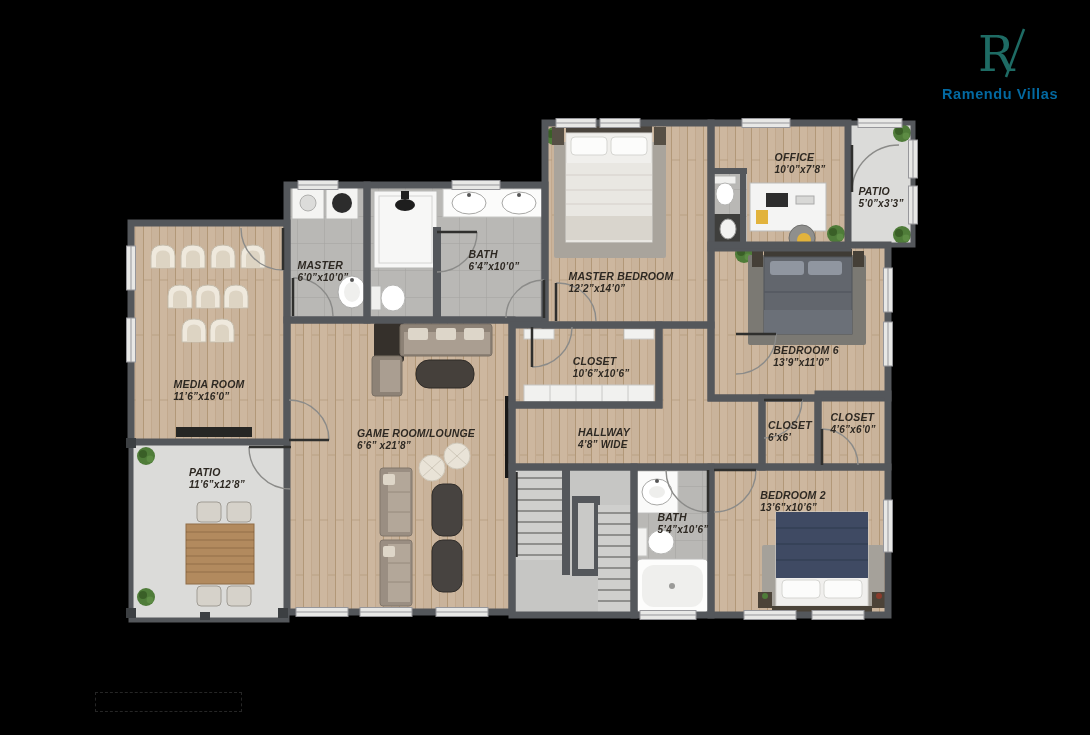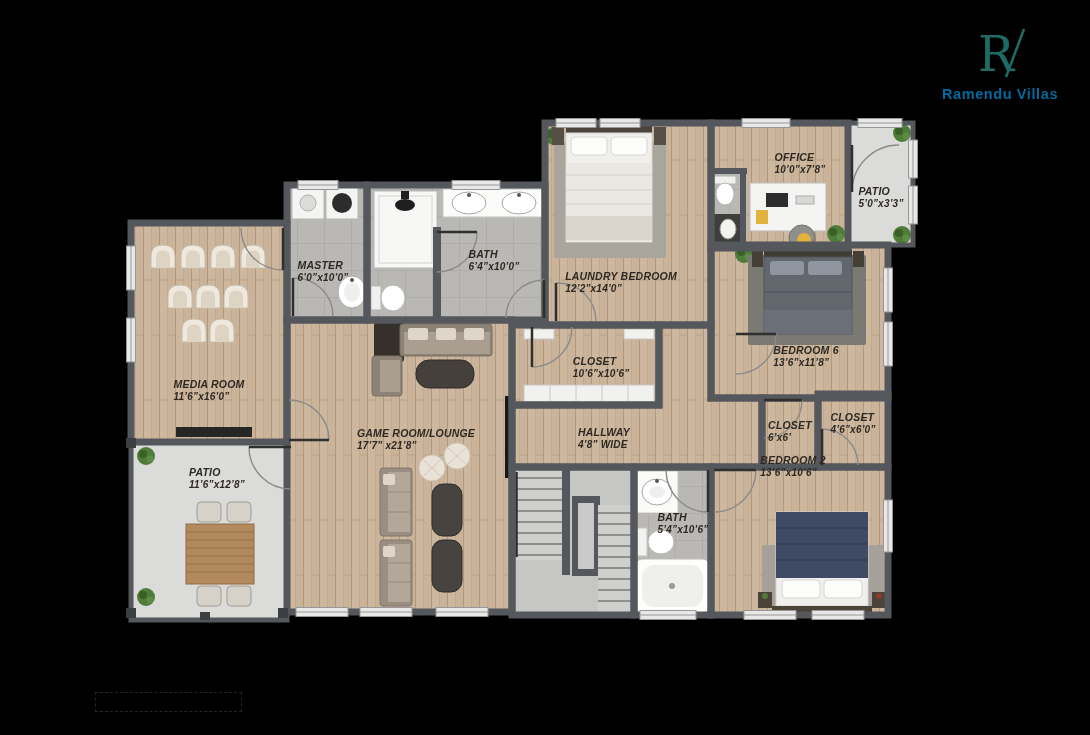--- a/index.html
+++ b/index.html
@@ -352,55 +352,55 @@
     <div class="room-label" style="left:323px;top:272px">
       <div class="rn">MASTER</div>
       <div class="rd">6’0”x10’0”</div>
     </div>
     <div class="room-label" style="left:494px;top:261px">
       <div class="rn">BATH</div>
       <div class="rd">6’4”x10’0”</div>
     </div>
     <div class="room-label" style="left:416px;top:440px">
       <div class="rn">GAME ROOM/LOUNGE</div>
-      <div class="rd">17’7” x21’8”</div>
+      <div class="rd">6’6” x21’8”</div>
     </div>
     <div class="room-label" style="left:621px;top:283px">
-      <div class="rn">LAUNDRY BEDROOM</div>
+      <div class="rn">MASTER BEDROOM</div>
       <div class="rd">12’2”x14’0”</div>
     </div>
     <div class="room-label" style="left:601px;top:368px">
       <div class="rn">CLOSET</div>
       <div class="rd">10’6”x10’6”</div>
     </div>
     <div class="room-label" style="left:604px;top:439px">
       <div class="rn">HALLWAY</div>
       <div class="rd">4’8” WIDE</div>
     </div>
     <div class="room-label" style="left:800px;top:164px">
       <div class="rn">OFFICE</div>
       <div class="rd">10’0”x7’8”</div>
     </div>
     <div class="room-label" style="left:881px;top:198px">
       <div class="rn">PATIO</div>
       <div class="rd">5’0”x3’3”</div>
     </div>
     <div class="room-label" style="left:806px;top:357px">
       <div class="rn">BEDROOM 6</div>
-      <div class="rd">13’6”x11’8”</div>
+      <div class="rd">13’9”x11’0”</div>
     </div>
     <div class="room-label" style="left:790px;top:432px">
       <div class="rn">CLOSET</div>
       <div class="rd">6’x6’</div>
     </div>
     <div class="room-label" style="left:853px;top:424px">
       <div class="rn">CLOSET</div>
       <div class="rd">4’6”x6’0”</div>
     </div>
-    <div class="room-label" style="left:793px;top:467px">
+    <div class="room-label" style="left:793px;top:502px">
       <div class="rn">BEDROOM 2</div>
       <div class="rd">13’6”x10’6”</div>
     </div>
     <div class="room-label" style="left:683px;top:524px">
       <div class="rn">BATH</div>
       <div class="rd">5’4”x10’6”</div>
     </div>
   </div>
 
   <div class="brand">

